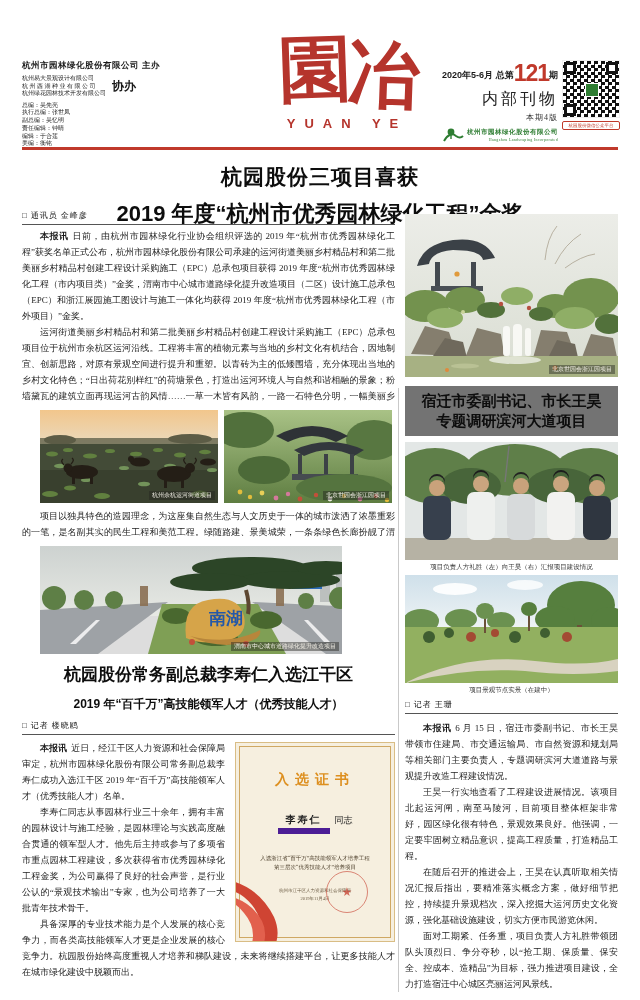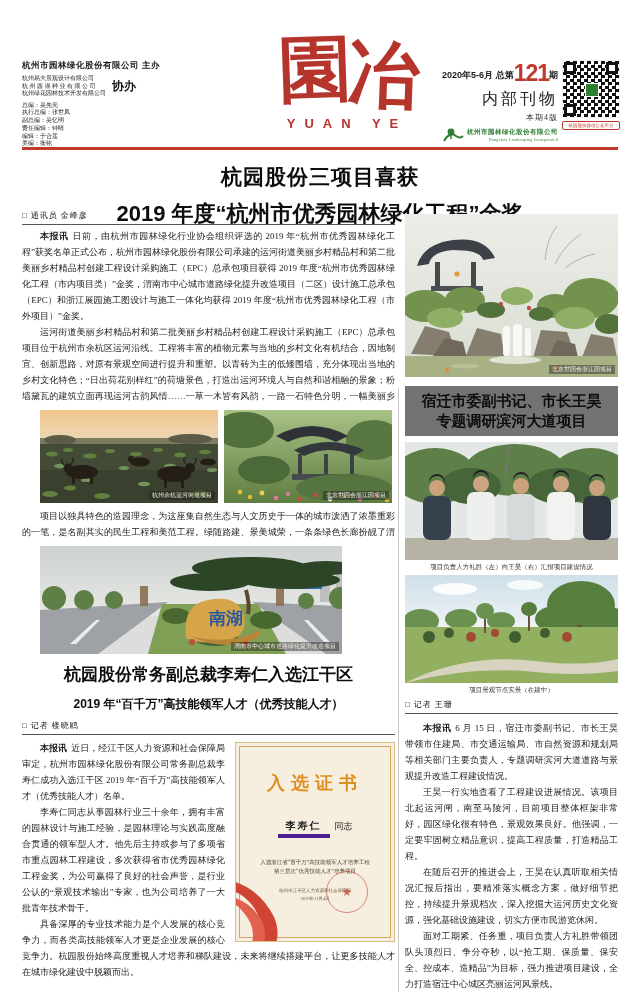--- a/index.html
+++ b/index.html
@@ -83,24 +83,24 @@
              font-weight:900;color:#0d0d0d;}
   .talent .t-l1{font-size:17px;line-height:22px;}
   .talent .t-l2{font-size:12px;line-height:22px;}
   .talent .byline{margin-top:5px;}
   .talent-body{margin-top:5px;height:258px;overflow:hidden;}
 
   
   .cert{float:right;width:158px;height:198px;margin:2px 0 4px 10px;background:#f6efdf;
         border:1px solid #d9bd85;box-shadow:inset 0 0 0 3px #f6efdf,inset 0 0 0 4px #cfa863;
         position:relative;overflow:hidden;}
-  .cert-title{margin-top:28px;text-align:center;color:#dd8f1f;font-size:18px;font-weight:bold;
+  .cert-title{margin-top:28px;text-align:center;color:#dd8f1f;font-size:14px;font-weight:bold;
               letter-spacing:6px;font-family:"DejaVu Serif",serif;}
   .cert-name-row{margin-top:24px;text-align:center;font-size:9px;color:#222;}
-  .cert-name{display:inline-block;border-bottom:4px solid #4c1d95;padding:0 8px 1px;font-weight:bold;letter-spacing:2px;font-size:10px;}
+  .cert-name{display:inline-block;border-bottom:6px solid #4c1d95;padding:0 8px 1px;font-weight:bold;letter-spacing:2px;font-size:10px;}
   .cert-suffix{margin-left:5px;}
   .cert-body{margin-top:20px;text-align:center;font-size:5.5px;line-height:9px;color:#4a3c28;padding:0 10px;}
   .cert-issue{position:absolute;left:0;bottom:38px;width:100%;text-align:center;font-size:4.5px;
               line-height:8px;color:#6a5a42;}
   .cert-seal{position:absolute;right:26px;bottom:28px;width:40px;height:40px;border:1.5px solid rgba(198,62,45,.6);
              border-radius:50%;display:flex;align-items:center;justify-content:center;
              color:rgba(198,62,45,.75);font-size:12px;}
   .cert-ribbon{position:absolute;left:-2px;bottom:-2px;}
 </style>
 </head>

